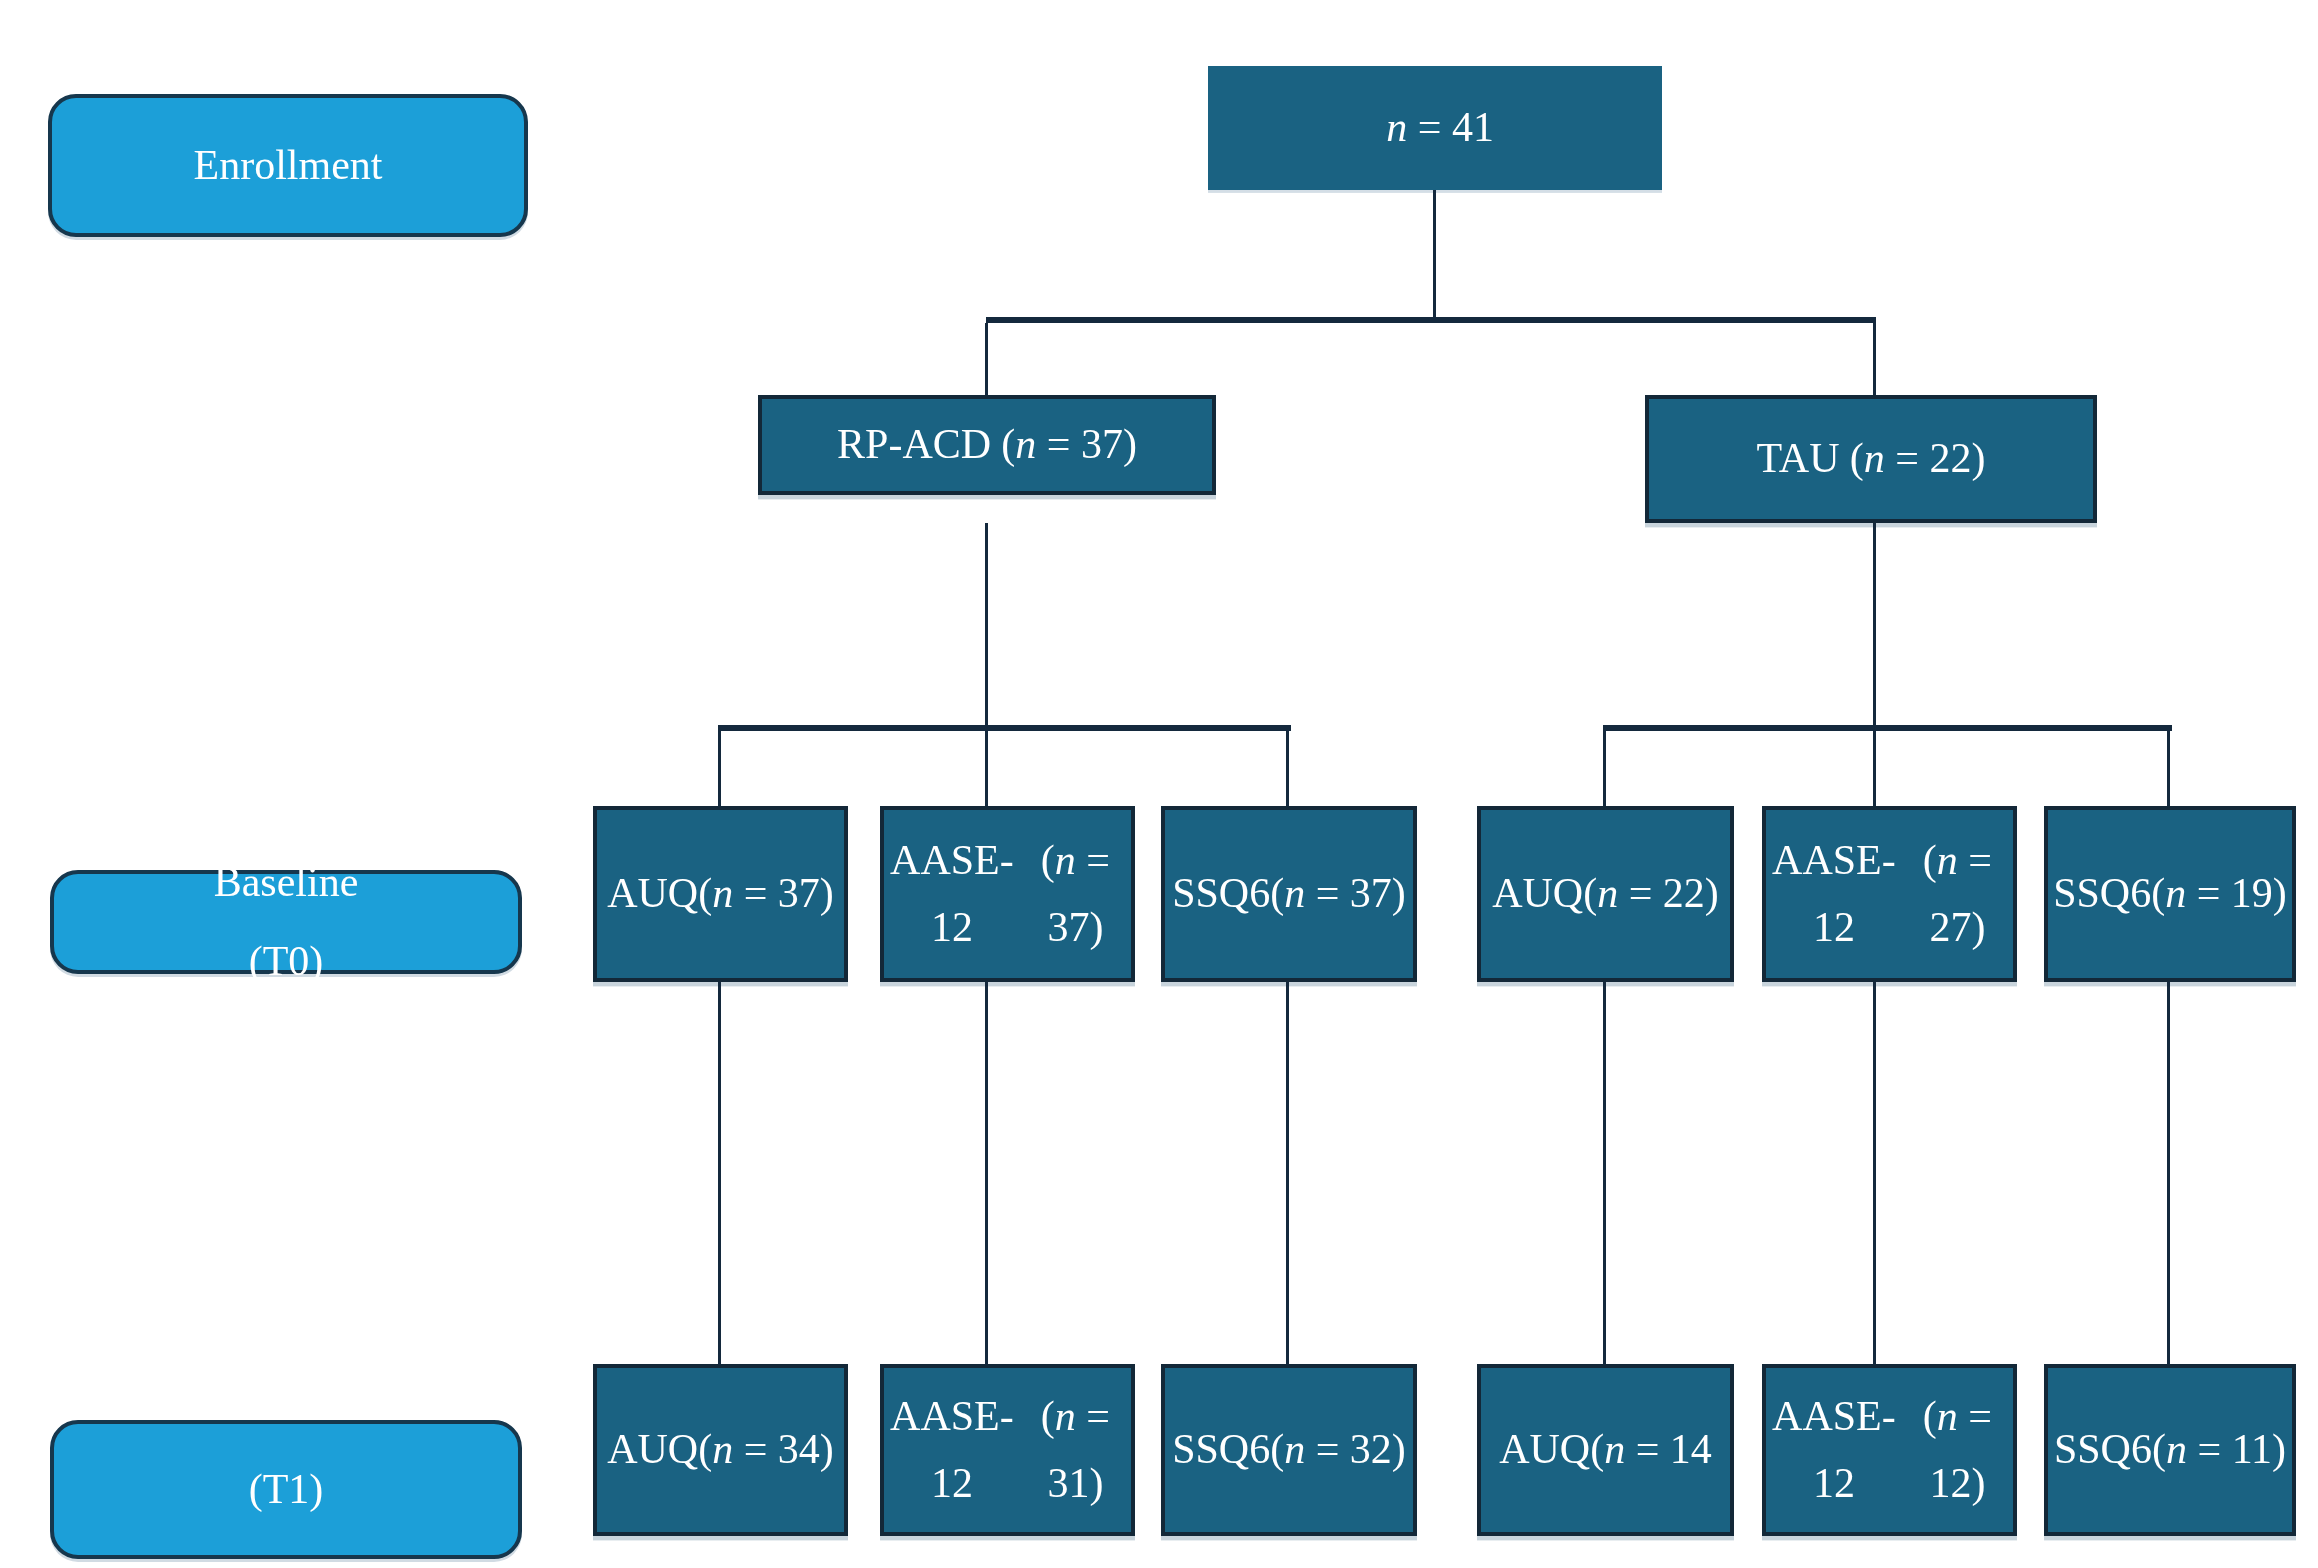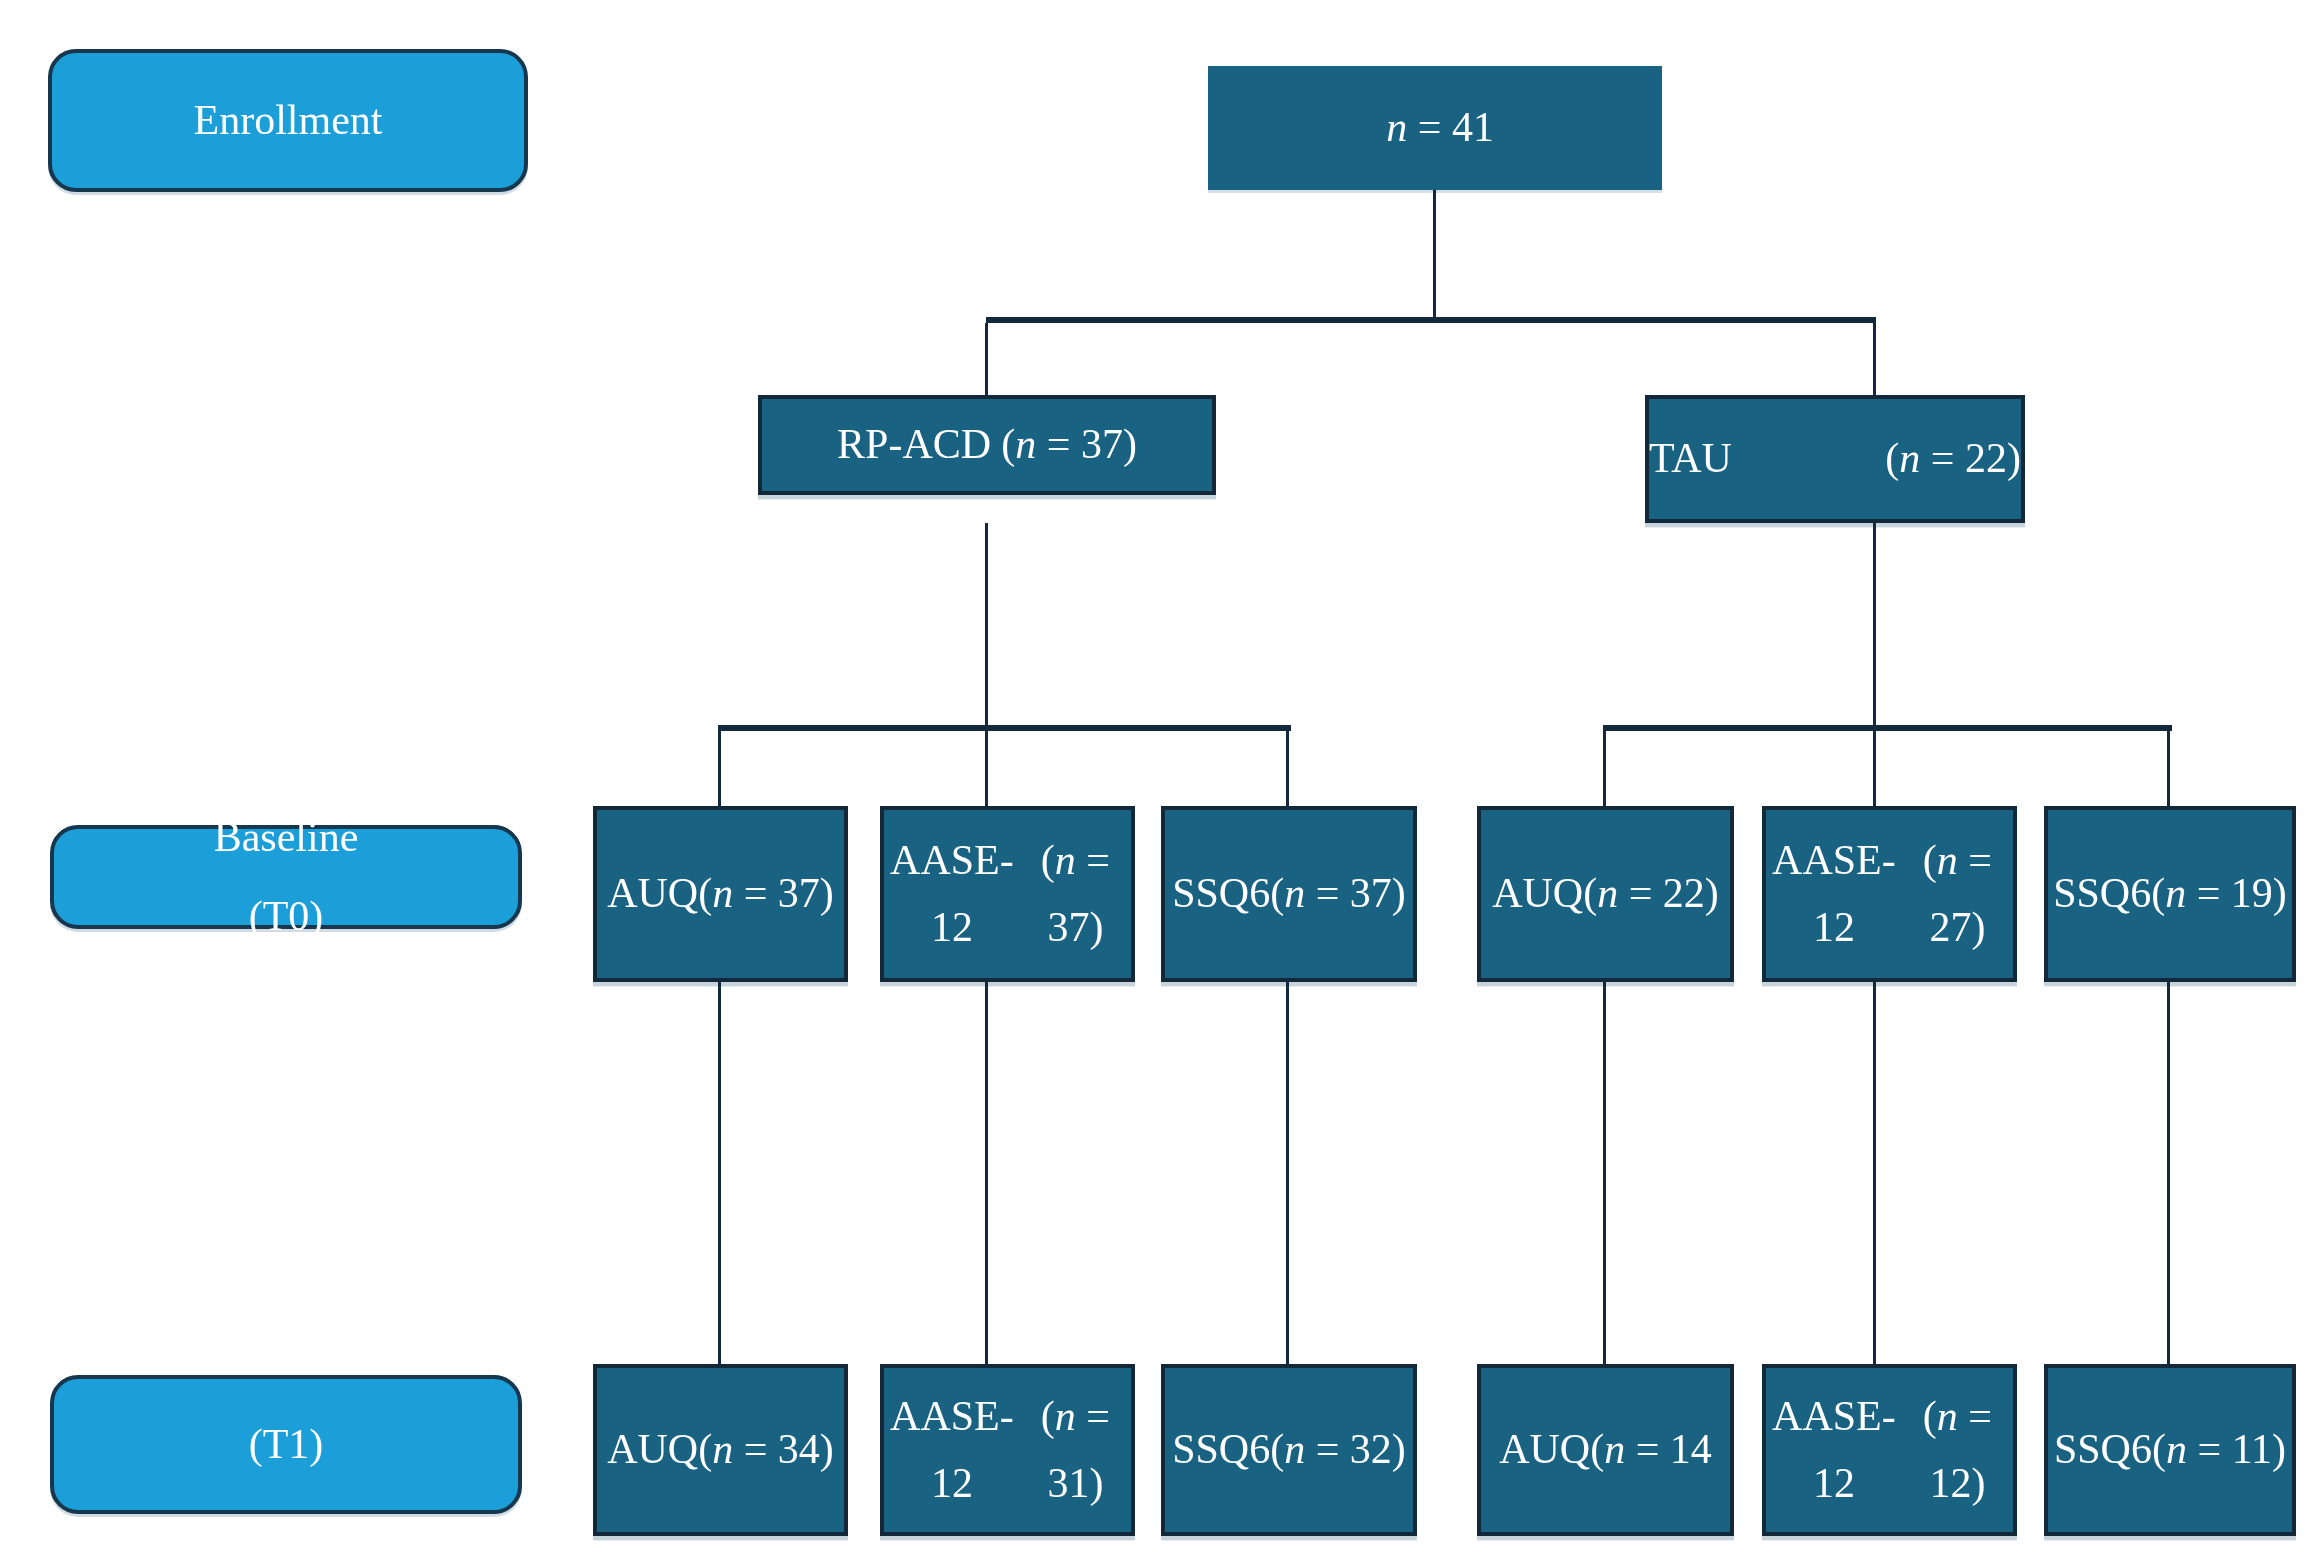--- a/index.html
+++ b/index.html
@@ -12,35 +12,35 @@
         box-sizing:border-box;}
   .node.bordered{border:4.4px solid #132838;box-shadow:0 4.4px 0 rgba(154,176,192,.55);}
   .node.flat{box-shadow:0 2.9px 0 rgba(170,190,205,.5);}
   .node.inline{flex-direction:row;}
   .node.inline .node-line2{margin-left:10.2px;}
   .it{font-style:italic;}
 
   
   .stage{position:absolute;background:#1C9FD8;border:4.4px solid #16374D;border-radius:28px;color:#fff;
          display:flex;flex-direction:column;align-items:center;justify-content:center;text-align:center;
-         font-size:42px;line-height:1.42;box-sizing:border-box;box-shadow:0 2.9px 0 rgba(154,176,192,.45);}
+         font-size:42px;line-height:1.42;box-sizing:border-box;box-shadow:0 2.9px 0 rgba(154,176,192,.45);margin-top:45px;}
 
   
   .line{position:absolute;background:#14293D;}
 
   
   .pos-enrollment{left:48px;top:49px;width:480px;height:143px;}
   .pos-allocation{left:49px;top:380px;width:477px;height:140px;}
   .pos-baseline{left:50px;top:825px;width:472px;height:104px;gap:19px;}
   .pos-post{left:50px;top:1375px;width:472px;height:139px;}
 
   
   .pos-n59{left:1208px;top:66px;width:454px;height:124px;}
   .pos-rpacd{left:758px;top:395px;width:458px;height:100px;}
-  .pos-tau{left:1645px;top:395px;width:380px;height:128px;justify-content:space-between;}
+  .pos-tau{left:1645px;top:395px;width:452px;height:128px;}
   .pos-b1{left:593px;top:806px;width:255px;height:176px;}
   .pos-b2{left:880px;top:806px;width:255px;height:176px;}
   .pos-b3{left:1161px;top:806px;width:256px;height:176px;}
   .pos-b4{left:1477px;top:806px;width:257px;height:176px;}
   .pos-b5{left:1762px;top:806px;width:255px;height:176px;}
   .pos-b6{left:2044px;top:806px;width:252px;height:176px;}
   .pos-p1{left:593px;top:1364px;width:255px;height:172px;}
   .pos-p2{left:880px;top:1364px;width:255px;height:172px;}
   .pos-p3{left:1161px;top:1364px;width:256px;height:172px;}
   .pos-p4{left:1477px;top:1364px;width:257px;height:172px;}

